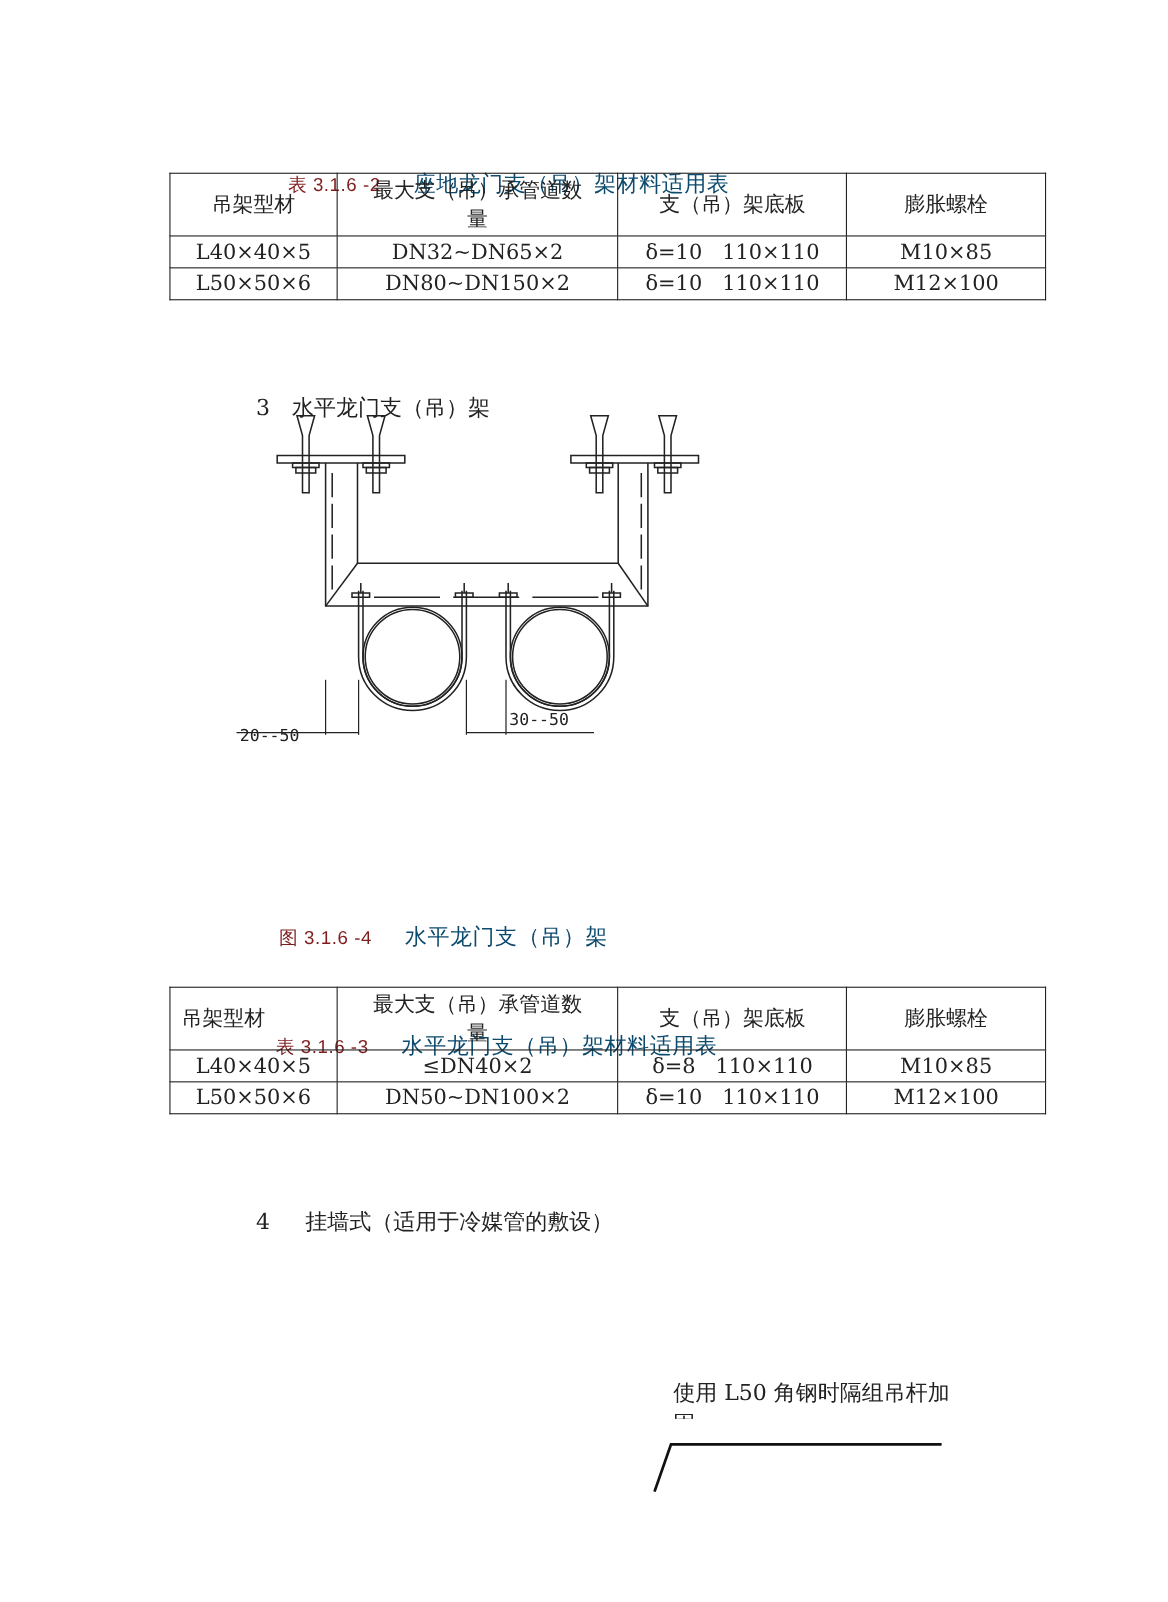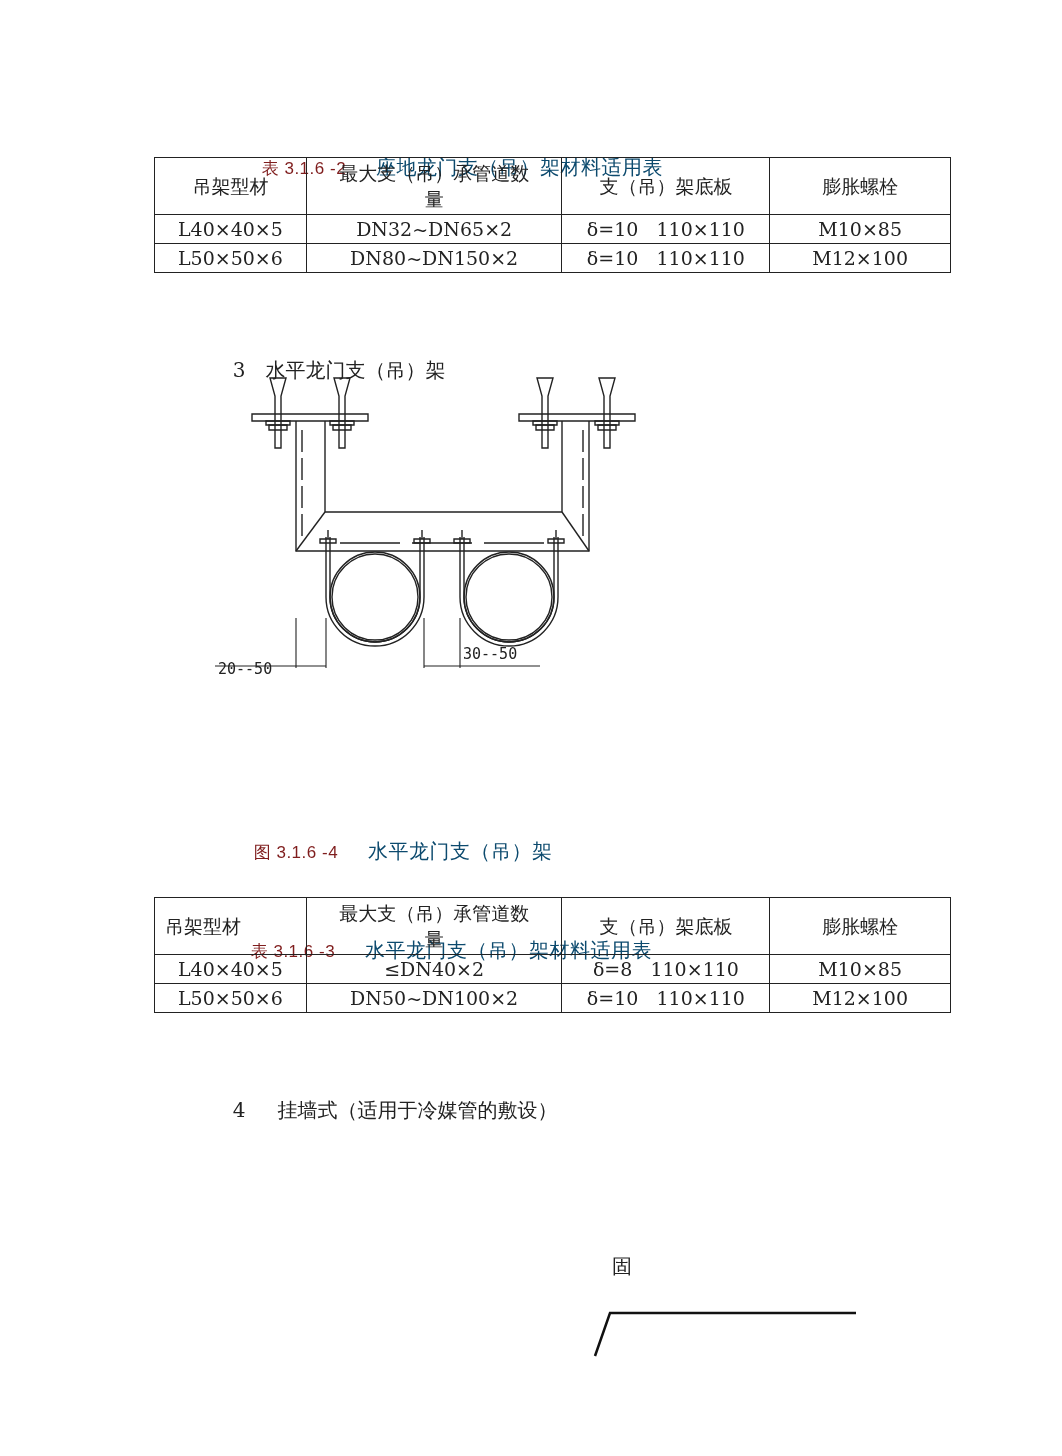--- a/index.html
+++ b/index.html
@@ -169,18 +169,19 @@
     <td>M12×100</td>
   </tr>
 </tbody>
   </table>
 
 <div class="abs heading" style="left:220px; top:1073px;">
   <span>4</span><span style="margin-left:32px">挂墙式（适用于冷媒管的敷设）</span>
 </div>
 
 <div class="abs note" style="left:612px; top:1252px; width:270px; height:38px; overflow:hidden;">
+  <div>使用 L50 角钢时隔组吊杆加</div>
   <div>固</div>
 </div>
 
 <svg class="abs" style="left:0; top:0;" width="1062" height="1456">
   <polyline points="595,1356 610,1313 856,1313" fill="none" stroke="#111" stroke-width="2.5"></polyline>
 </svg>
 
 </body></html>

